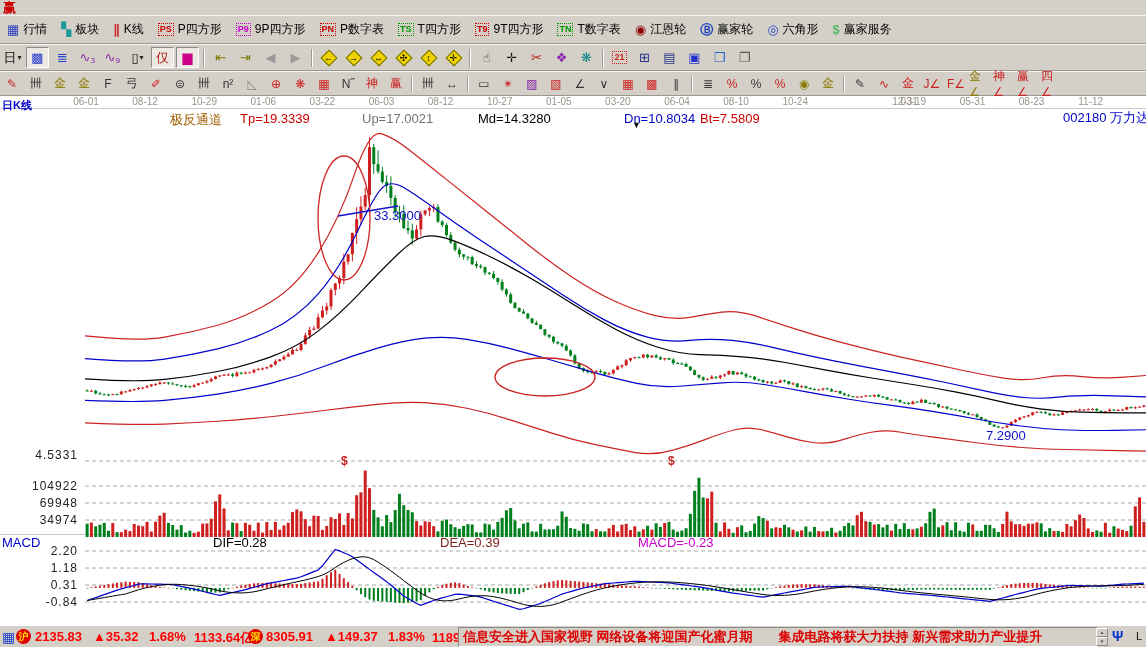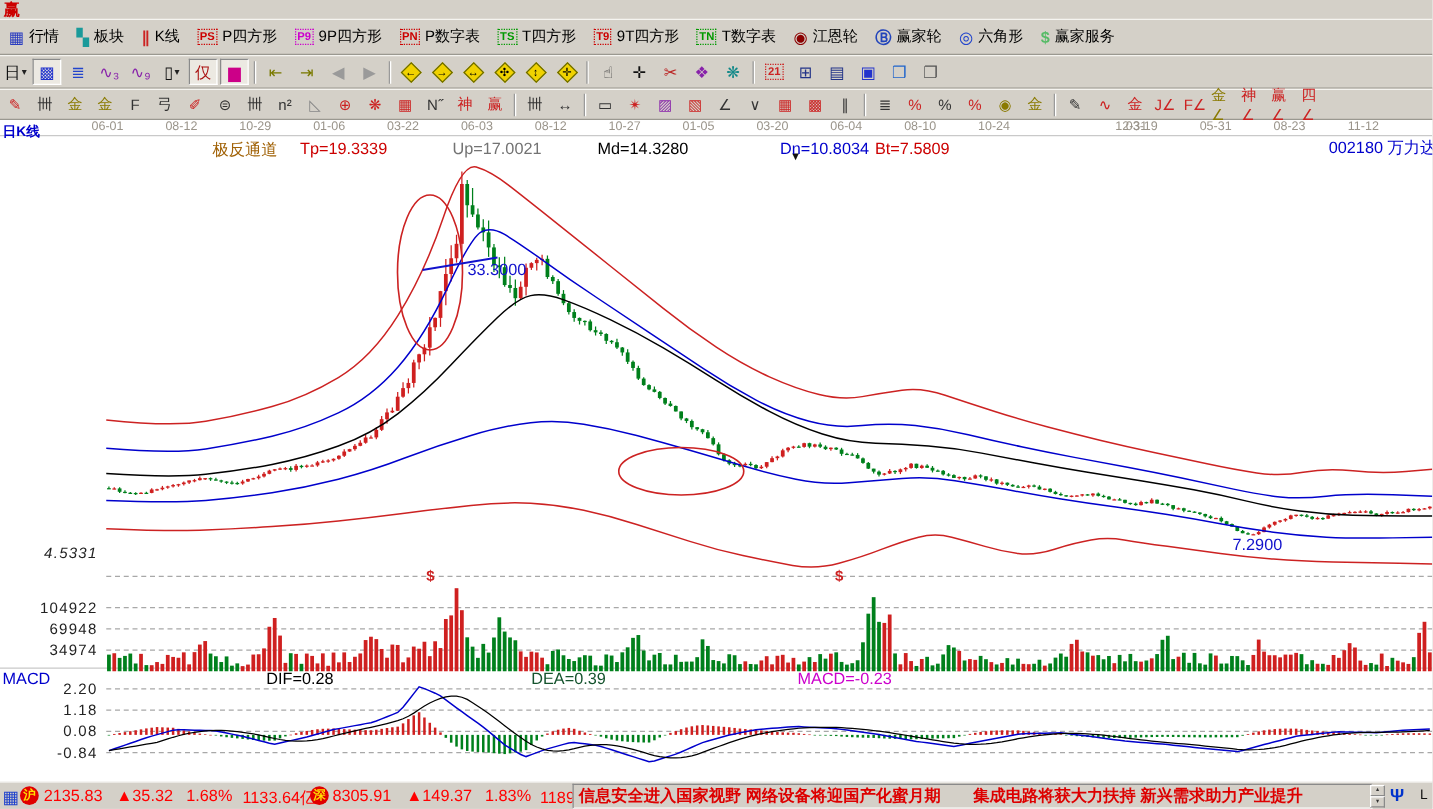--- a/index.html
+++ b/index.html
@@ -31,21 +31,21 @@
   .date-lbl{position:absolute;top:0;transform:translateX(-50%);font-size:10px;color:#9a948a;z-index:2;white-space:nowrap}
   .kline-lbl{position:absolute;left:2px;top:2px;color:#0000cc;font-size:11px;font-weight:bold;z-index:2}
   .ind-lbl{position:absolute;left:170px;top:15px;font-size:13px;color:#a16207;z-index:2}
   .legend{position:absolute;top:15px;font-size:13px;z-index:2;white-space:nowrap}
   .stock-lbl{position:absolute;left:1063px;top:13px;font-size:13px;color:#0000cc;white-space:nowrap;z-index:2}
   .axlbl{position:absolute;width:78px;text-align:right;font-size:12px;color:#222;z-index:2;letter-spacing:1px}
   .macd-header{position:absolute;top:439px;left:0;width:1146px;height:15px;font-size:13px;z-index:2}
   .macd-header span{position:absolute;white-space:nowrap;font-weight:bold}
   .statusbar{position:absolute;top:625px;left:0;width:1146px;height:22px;background:#d4d0c8;border-top:1px solid #fff}
   .sb-abs{position:absolute;top:3px;white-space:nowrap}
-  .sb-red{color:#f00;font-weight:normal;font-size:13px}
+  .sb-red{color:#f00;font-weight:bold;font-size:13px}
   .sb-icon{position:absolute;left:2px;top:3px;color:#2244cc;font-size:14px}
   .badge{position:absolute;top:3px;width:15px;height:15px;border-radius:50%;background:#e00000;color:#ffe000;
          font-size:10px;line-height:15px;text-align:center;font-weight:bold}
   .news{position:absolute;left:458px;top:1px;width:634px;height:18px;border:1px solid;
         border-color:#8a8a8a #ffffff #ffffff #8a8a8a;background:#d4d0c8;color:#dd0000;font-size:13px;
         line-height:18px;overflow:hidden;white-space:nowrap;z-index:3;padding-left:4px;box-sizing:content-box;font-weight:bold}
   .spinner{position:absolute;left:1096px;top:2px;width:12px;height:18px;z-index:4;display:flex;flex-direction:column}
   .spinner span{flex:1;border:1px solid;border-color:#fff #8a8a8a #8a8a8a #fff;background:#d4d0c8;font-size:5px;
                 line-height:7px;text-align:center;color:#333}
   .antenna{position:absolute;left:1112px;top:2px;color:#0033cc;font-weight:bold;font-size:14px;z-index:4}
@@ -1390,21 +1390,21 @@
         <text x="341" y="369" fill="#cc2222" font-size="12" font-weight="bold">$</text>
         <text x="668" y="369" fill="#cc2222" font-size="12" font-weight="bold">$</text>
         <text x="632" y="32" fill="#111" font-size="9">▼</text>
       </svg>
     <span class="kline-lbl">日K线</span>
     <span class="ind-lbl">极反通道</span>
     <span class="stock-lbl">002180 万力达</span>
     <div class="macd-header" id="macdhdr">
         <span style="left: 2px; color: rgb(0, 0, 204); font-weight: normal;">MACD</span>
         <span style="left: 213px; color: rgb(0, 0, 0); font-weight: normal;">DIF=0.28</span>
-        <span style="left: 425px; color: #14532d; font-weight: normal;">DEA=0.39</span>
+        <span style="left: 440px; color: #7f1d1d; font-weight: normal;">DEA=0.39</span>
         <span style="left: 638px; color: rgb(204, 0, 204); font-weight: normal;">MACD=-0.23</span>
       </div>
   <span class="date-lbl" style="left: 86px;">06-01</span>
       <span class="date-lbl" style="left: 145.1px;">08-12</span>
       <span class="date-lbl" style="left: 204.2px;">10-29</span>
       <span class="date-lbl" style="left: 263.3px;">01-06</span>
       <span class="date-lbl" style="left: 322.4px;">03-22</span>
       <span class="date-lbl" style="left: 381.5px;">06-03</span>
       <span class="date-lbl" style="left: 440.6px;">08-12</span>
       <span class="date-lbl" style="left: 499.7px; text-align: right;">10-27</span>
@@ -1416,27 +1416,27 @@
       <span class="date-lbl" style="left: 865px; margin-left: 40px;">12-31</span>
       <span class="date-lbl" style="left: 913.4px;">03-19</span>
       <span class="date-lbl" style="left: 972.5px;">05-31</span>
       <span class="date-lbl" style="left: 1031.6px;">08-23</span>
       <span class="date-lbl" style="left: 1090.7px;">11-12</span>
       <span class="legend" style="left: 240px; color: rgb(204, 0, 0);">Tp=19.3339</span>
       <span class="legend" style="left: 362px; color: #737373;">Up=17.0021</span>
       <span class="legend" style="left: 478px; color: rgb(0, 0, 0);">Md=14.3280</span>
       <span class="legend" style="left: 624px; color: rgb(0, 0, 204);">Dn=10.8034</span>
       <span class="legend" style="left: 700px; color: rgb(204, 0, 0);">Bt=7.5809</span>
-      <span class="axlbl" style="left: 0px; top: 339px; font-style: italic;">4.5331</span>
+      <span class="axlbl" style="left: 0px; top: 352px;">4.5331</span>
       <span class="axlbl" style="left: 0px; top: 383px;">104922</span>
       <span class="axlbl" style="left: 0px; top: 400px;">69948</span>
       <span class="axlbl" style="left: 0px; top: 417px;">34974</span>
       <span class="axlbl" style="left: 0px; top: 448px;">2.20</span>
       <span class="axlbl" style="left: 0px; top: 465px;">1.18</span>
-      <span class="axlbl" style="left: 0px; top: 482px;">0.08</span>
+      <span class="axlbl" style="left: 0px; top: 482px;">0.31</span>
       <span class="axlbl" style="left: 0px; top: 499px;">-0.84</span>
     </div>
 
   <div class="statusbar">
     <span class="sb-icon">▦</span>
     <span class="badge" style="left:16px">沪</span>
     <span class="sb-abs sb-red" style="left:35px">2135.83</span>
     <span class="sb-abs sb-red" style="left:93px">▲35.32</span>
     <span class="sb-abs sb-red" style="left:149px">1.68%</span>
     <span class="sb-abs sb-red" style="left:194px">1133.64亿</span>

